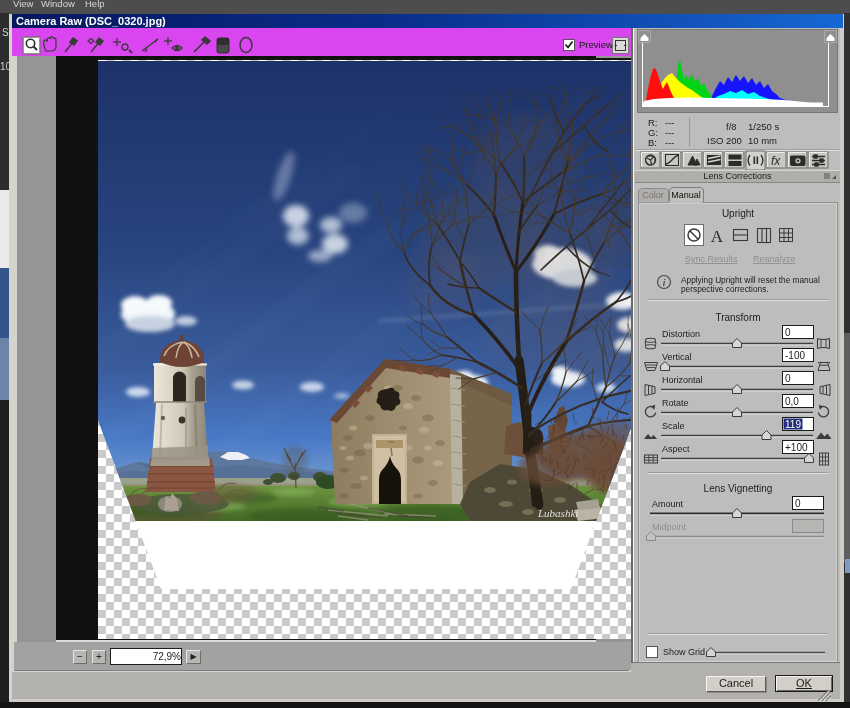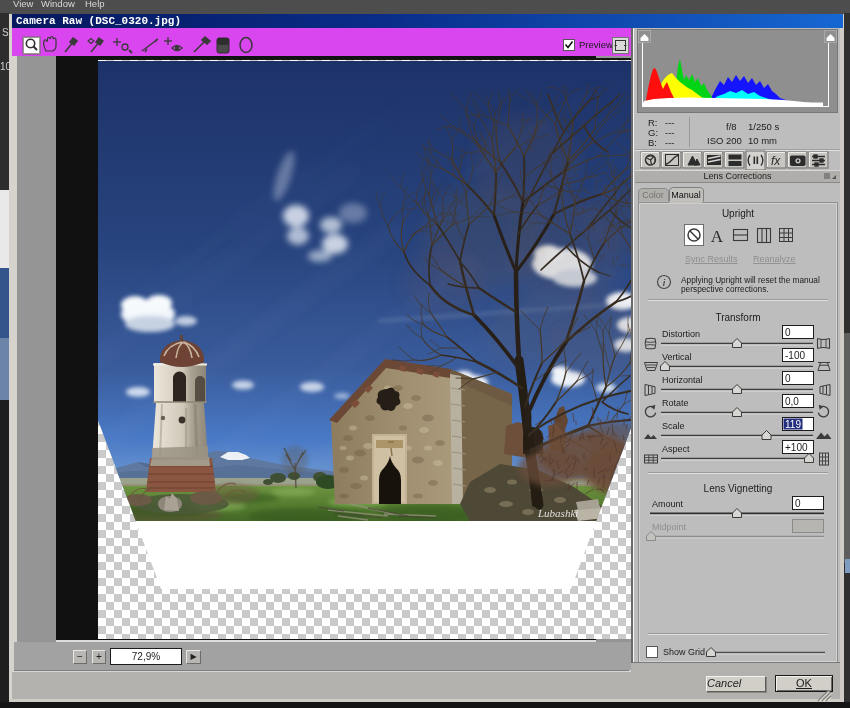--- a/index.html
+++ b/index.html
@@ -28,21 +28,21 @@
   <div class="abs" style="left:844px;top:13px;width:6px;height:695px;background:#303030;">
     <div class="abs" style="left:0;top:320px;width:6px;height:230px;background:#5e5e5e;"></div>
     <div class="abs" style="left:1px;top:546px;width:5px;height:14px;background:#7d9cc0;"></div>
   </div>
   <div class="abs" style="left:0;top:702px;width:850px;height:6px;background:#141414;"></div>
 
   <div class="abs" style="left:9px;top:14px;width:835px;height:688px;background:#d6d3cc;"></div>
 
   <div class="abs" style="left:12px;top:14px;width:831px;height:14px;
        background:linear-gradient(90deg,#06185e 0%,#0a2d89 45%,#1667d3 100%);
-       color:#fff;font-size:11px;font-weight:bold;line-height:14px;padding-left:4px;box-sizing:border-box;font-family:Liberation Mono, monospace;">Camera Raw (DSC_0320.jpg)</div>
+       color:#fff;font-size:11px;font-weight:bold;line-height:14px;padding-left:4px;box-sizing:border-box;">Camera Raw (DSC_0320.jpg)</div>
 
   <div class="abs" id="toolbar" style="left:12px;top:28px;width:619px;height:28px;background:#d946ef;">
     <svg width="619" height="28" style="position:absolute;left:0;top:0;">
 
       <rect x="11" y="9" width="17" height="17" fill="#ffffff" stroke="#6a6862"></rect>
       <rect x="11.5" y="9.5" width="16" height="16" fill="none" stroke="#9a988f"></rect>
       <circle cx="18.5" cy="15.5" r="4.2" fill="none" stroke="#2e2e2e" stroke-width="1.6"></circle>
       <line x1="21.5" y1="18.5" x2="25" y2="22" stroke="#2e2e2e" stroke-width="2"></line>
 
       <g stroke="#3a3a3a" fill="none" stroke-width="1.2">
@@ -1051,21 +1051,21 @@
   </g>
   <rect x="0" y="463" width="536" height="70" fill="#ffffff"></rect>
   <text x="440" y="459" font-family="Liberation Serif" font-style="italic" font-size="11" fill="#eeeeee" opacity="0.9">Lubashki</text>
 </g>
 </svg>
     </div>
 
   <div class="abs" id="zoombar" style="left:14px;top:642px;width:617px;height:28px;background:#a2a2a2;">
     <div class="abs" style="left:59px;top:8px;width:14px;height:14px;background:#b8b6b2;border:1px solid #6e6c68;border-top-color:#e8e6e2;border-left-color:#e8e6e2;box-sizing:border-box;color:#222;font-size:10px;line-height:11px;text-align:center;">−</div>
     <div class="abs" style="left:78px;top:8px;width:14px;height:14px;background:#b8b6b2;border:1px solid #6e6c68;border-top-color:#e8e6e2;border-left-color:#e8e6e2;box-sizing:border-box;color:#222;font-size:10px;line-height:11px;text-align:center;">+</div>
-    <div class="abs" style="left:96px;top:6px;width:72px;height:17px;background:#ffffff;border:1px solid #1c1c1c;box-sizing:border-box;color:#1c1c1c;font-size:10px;line-height:15px;text-align:center;">72,9%</div>
+    <div class="abs" style="left:96px;top:6px;width:72px;height:17px;background:#ffffff;border:1px solid #1c1c1c;box-sizing:border-box;color:#1c1c1c;font-size:10px;line-height:15px;text-align:right;">72,9%</div>
     <div class="abs" style="left:172px;top:8px;width:15px;height:14px;background:#b8b6b2;border:1px solid #6e6c68;border-top-color:#e8e6e2;border-left-color:#e8e6e2;box-sizing:border-box;color:#222;font-size:8px;line-height:12px;text-align:center;">▶</div>
   </div>
   <div class="abs" style="left:14px;top:670px;width:615px;height:0;border-top:1px solid #7d7d7d;border-bottom:1px solid #d6d6d6;"></div>
   <div class="abs" style="left:12px;top:672px;width:619px;height:28px;background:#b3b1ad;"></div>
 
   <div class="abs" style="left:631px;top:28px;width:2px;height:635px;background:#6a6a6a;"></div>
   <div class="abs" id="rpanel" style="left:633px;top:28px;width:207px;height:634px;background:#bdbdbd;border-left:1px solid #f6f6f6;box-sizing:border-box;">
   <svg width="207" height="634" style="position:absolute;left:0;top:0;" font-family="Liberation Sans" fill="#1c1c1c">
 
     <rect x="3.5" y="1.5" width="200" height="83" fill="#8f8f8f" stroke="#777"></rect>
@@ -1343,21 +1343,21 @@
     </g>
   </svg>
   </div>
   <div class="abs" style="left:840px;top:28px;width:4px;height:674px;background:#cfccc6;"></div>
   <div class="abs" style="left:633px;top:662px;width:207px;height:1px;background:#7a7a7a;"></div>
   <div class="abs" style="left:631px;top:663px;width:209px;height:39px;background:#b3b1ad;"></div>
   <div class="abs" style="left:9px;top:699px;width:835px;height:3px;background:#cfccc6;"></div>
 
   <div class="abs" style="left:706px;top:676px;width:60px;height:16px;background:#d2cfc8;
        border:1px solid #5f5d59;border-top-color:#f4f3f0;border-left-color:#f4f3f0;box-sizing:border-box;
-       color:#1c1c1c;font-size:11px;line-height:13px;text-align:left;box-shadow:1px 1px 0 #8a8882;font-style:italic;">Cancel</div>
+       color:#1c1c1c;font-size:11px;line-height:13px;text-align:center;box-shadow:1px 1px 0 #8a8882;">Cancel</div>
   <div class="abs" style="left:775px;top:675px;width:58px;height:17px;background:#d2cfc8;
        border:1px solid #1a1a1a;box-sizing:border-box;box-shadow:inset 1px 1px 0 #f4f3f0, inset -1px -1px 0 #6b6965;
        color:#1c1c1c;font-size:11px;line-height:15px;text-align:center;text-decoration:underline;">OK</div>
   <svg class="abs" style="left:812px;top:690px;" width="20" height="12">
     <g stroke="#83817d" stroke-width="1.4">
         <line x1="6" y1="11" x2="17" y2="0"></line>
         <line x1="10" y1="11" x2="19" y2="2"></line>
         <line x1="14" y1="11" x2="19" y2="6"></line>
       </g>
     <g stroke="#eceae6" stroke-width="1">

